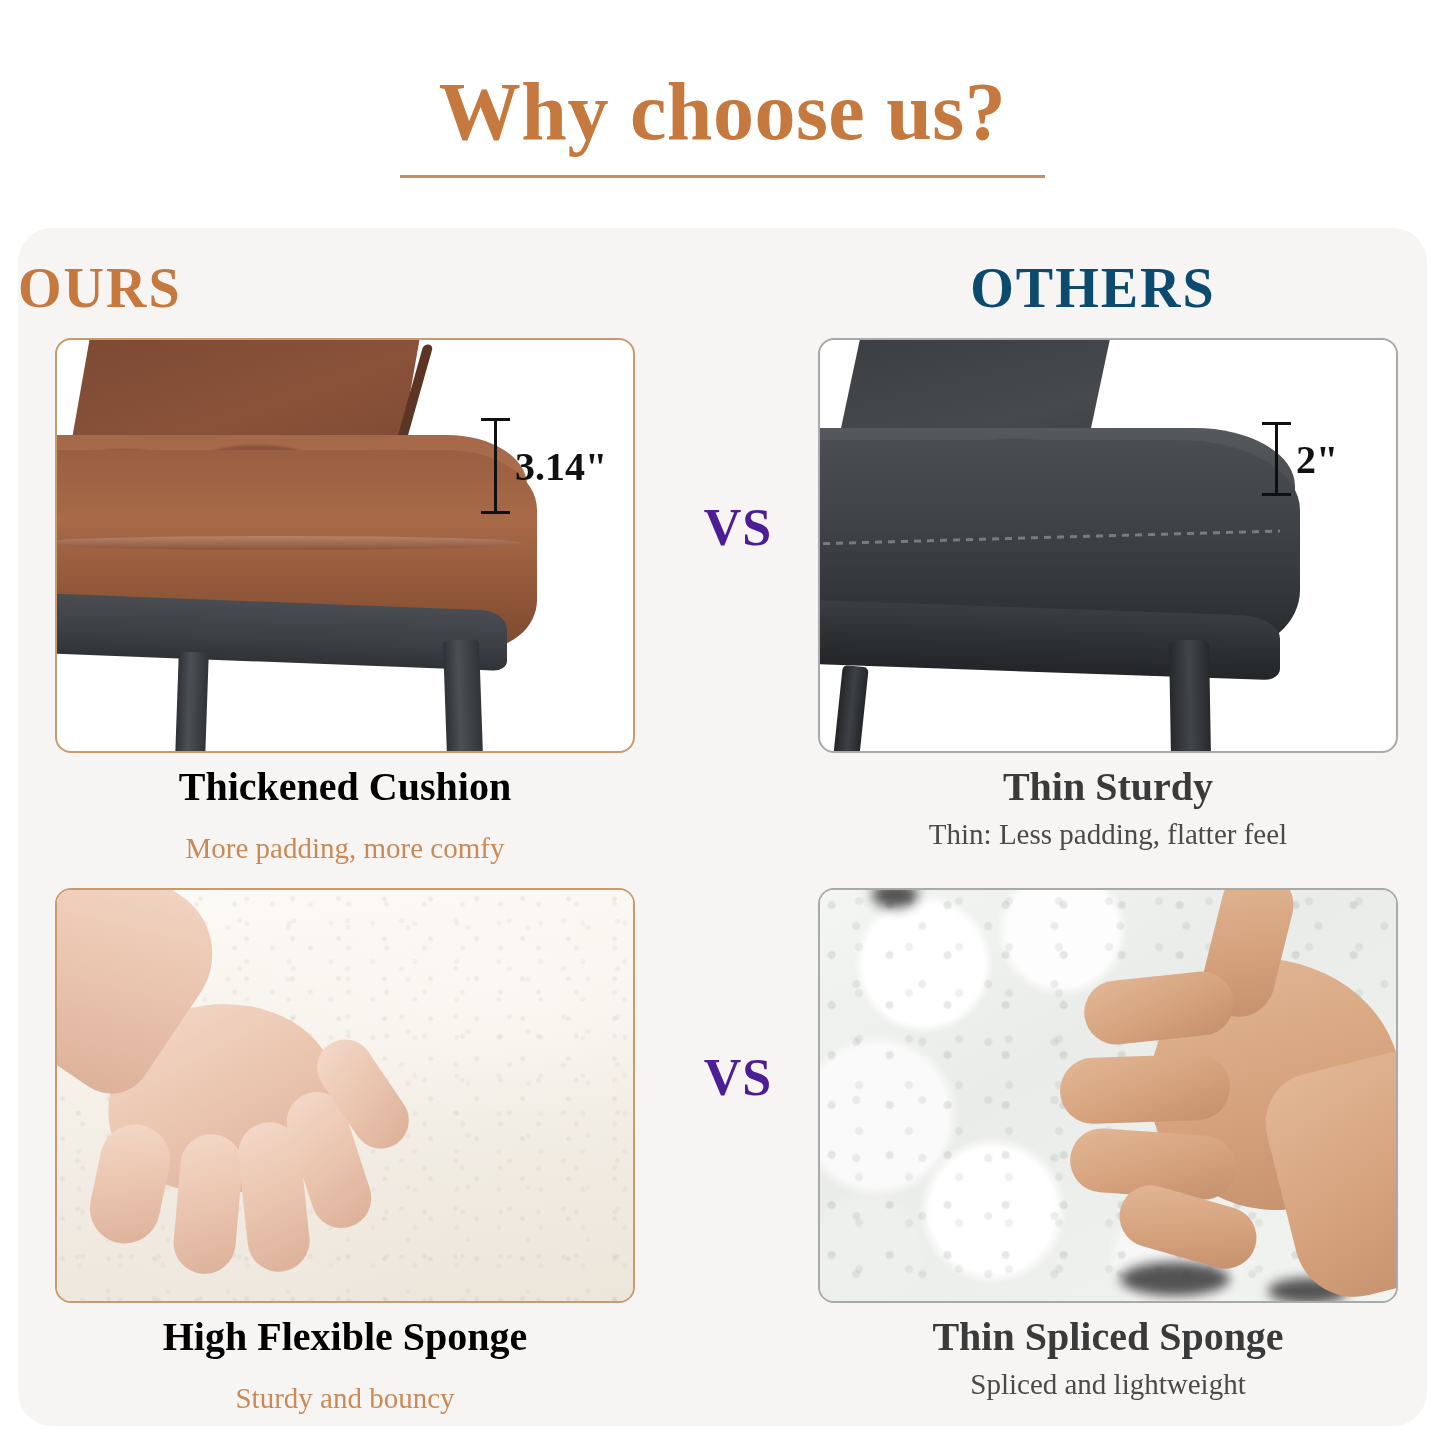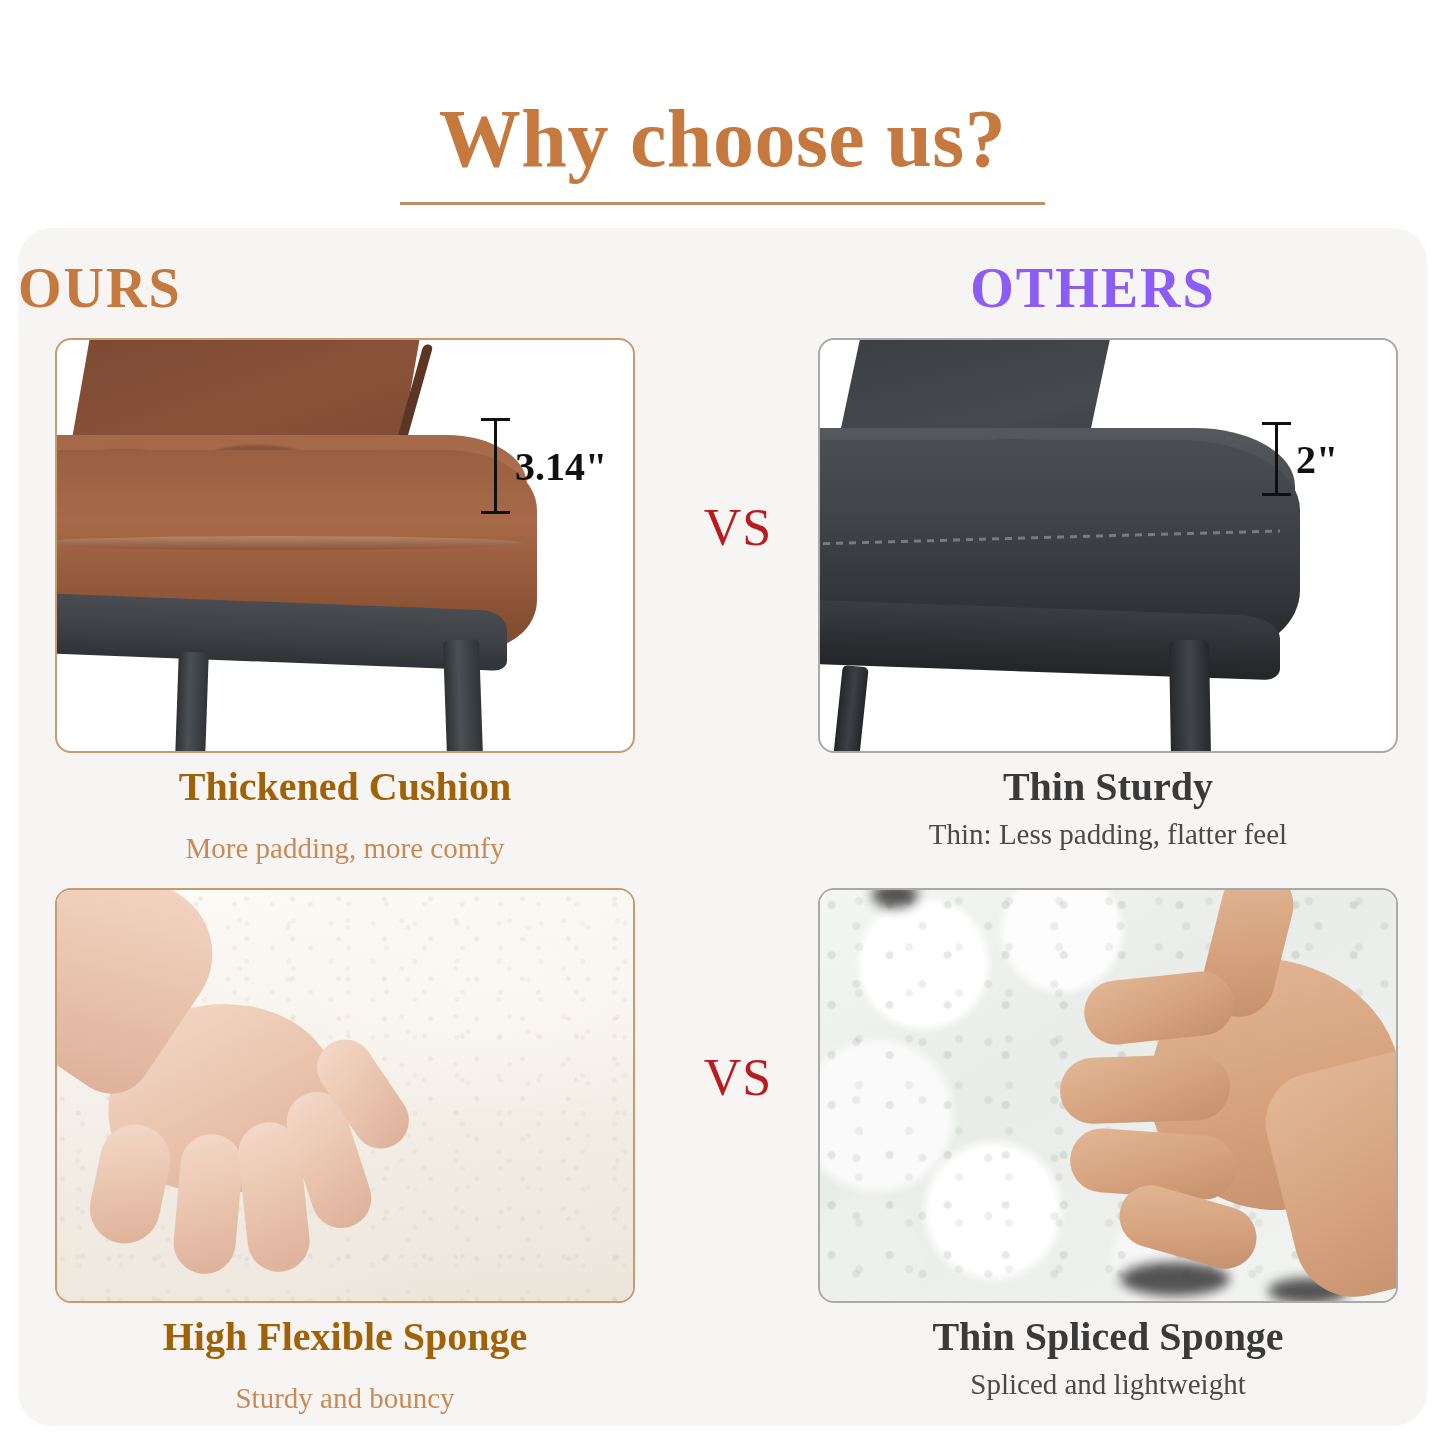--- a/index.html
+++ b/index.html
@@ -17,21 +17,21 @@
 
   
   .header {
     position: absolute;
     top: 0; left: 0;
     width: 1445px;
     height: 205px;
     display: flex;
     flex-direction: column;
     align-items: center;
-    justify-content: flex-end;
+    justify-content: center;
   }
   .page-title {
     margin-top: 44px;
     font-size: 82px;
     font-weight: 700;
     color: #c5793f;
     letter-spacing: 0.5px;
     line-height: 1;
     font-family: "Liberation Serif", "DejaVu Serif", serif;
   }
@@ -61,21 +61,21 @@
   }
   .col-head {
     position: absolute;
     top: 0;
     font-size: 56px;
     font-weight: 700;
     letter-spacing: 2px;
     line-height: 76px;
   }
   .col-head.ours  { left: 0;   width: 660px; color: #c5793f; }
-  .col-head.others{ left: 745px; width: 660px; text-align: center; color: #8b5cf6; }
+  .col-head.others{ left: 745px; width: 660px; text-align: center; color: #0c4a6e; }
 
   
   .row {
     position: absolute;
     left: 0;
     width: 100%;
   }
   .row-1 { top: 110px;  height: 520px; }
   .row-2 { top: 660px;  height: 520px; }
 
@@ -112,34 +112,34 @@
     font-size: 40px;
     font-weight: 700;
     line-height: 1.2;
   }
   .cap-sub {
     font-size: 29px;
     font-weight: 400;
     line-height: 1.35;
     margin-top: 4px;
   }
-  .ours-text   .cap-title { color: #a16207; font-family: Liberation Serif, serif; }
+  .ours-text   .cap-title { color: #000000; font-family: Liberation Serif, serif; }
   .ours-text   .cap-sub   { color: #c98a55; margin-top: 18px; }
   .others-text .cap-title { color: #3a3a3a; }
   .others-text .cap-sub   { color: #4a4a4a; }
 
   .vs {
     position: absolute;
     left: 645px;
     top: 160px;
     width: 150px;
     text-align: center;
     font-size: 52px;
-    font-weight: 400;
-    color: #b91c1c;
+    font-weight: 700;
+    color: #4c1d95;
     letter-spacing: 1px;
   }
 
   
   .scene { position:absolute; inset:0; }
 
   
   .chair-back-brown {
     position: absolute;
     left: 0; top: -6px;

